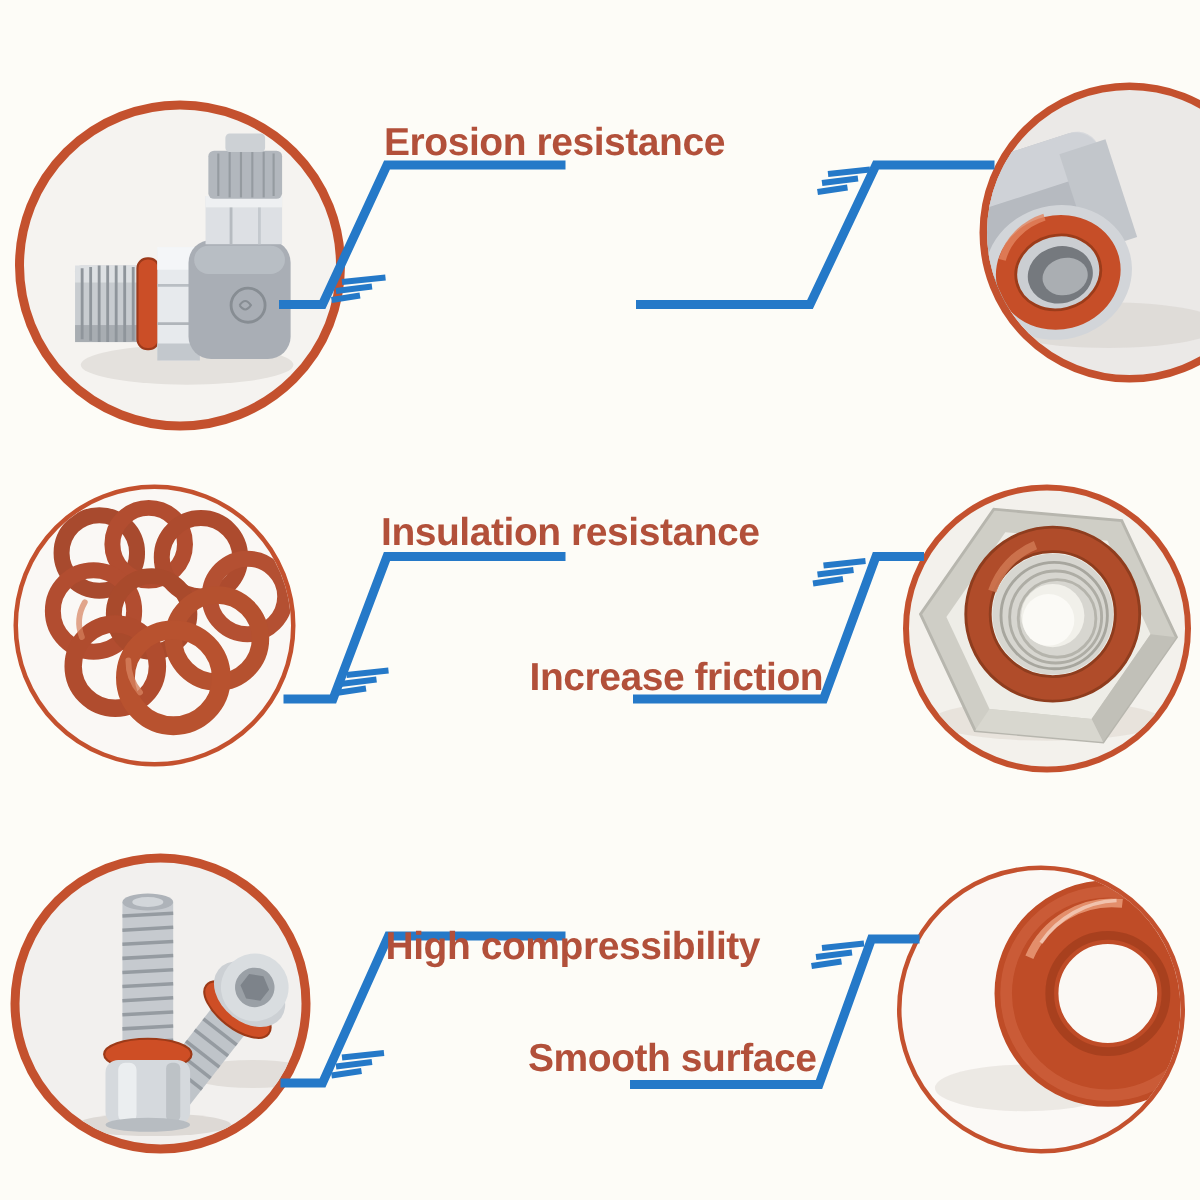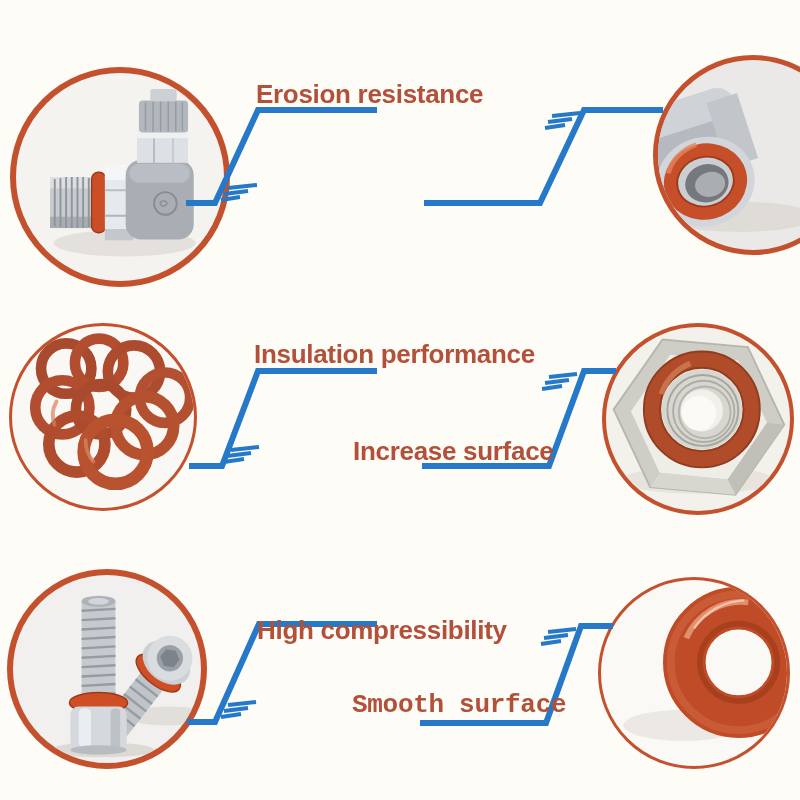--- a/index.html
+++ b/index.html
@@ -239,18 +239,18 @@
       </g>
       <g>
         <line x1="548" y1="632" x2="576" y2="629"></line>
           <line x1="544" y1="638" x2="568" y2="635"></line>
           <line x1="541" y1="644" x2="561" y2="641"></line>
       </g>
     </g>
   </svg>
 
   <div class="callout-label" style="left:256px;top:80px;">Erosion resistance</div>
-  <div class="callout-label" style="left:254px;top:340px;">Insulation performance</div>
-  <div class="callout-label" style="left:353px;top:437px;">Increase surface</div>
+  <div class="callout-label" style="left:254px;top:340px;">Insulation resistance</div>
+  <div class="callout-label" style="left:353px;top:437px;">Increase friction</div>
   <div class="callout-label" style="left:257px;top:592px;margin-top:24px;">High compressibility</div>
-  <div class="callout-label" style="left:352px;top:691px;font-family:Liberation Mono, monospace;">Smooth surface</div>
+  <div class="callout-label" style="left:352px;top:691px;">Smooth surface</div>
 
 </div>
 
 </body></html>

